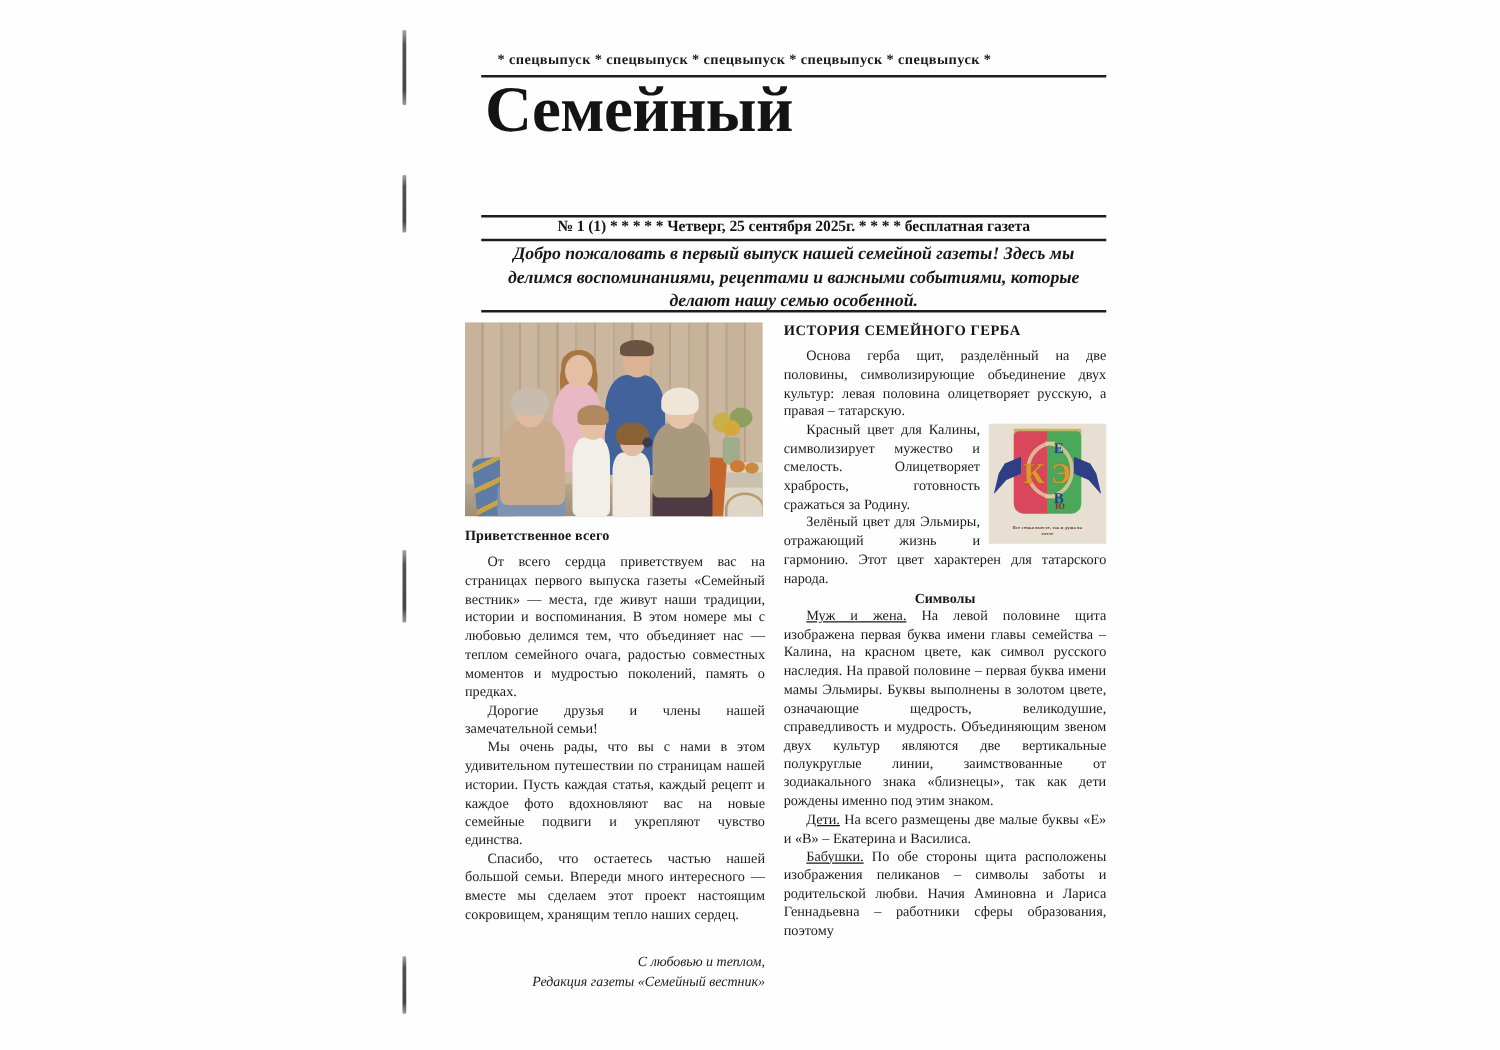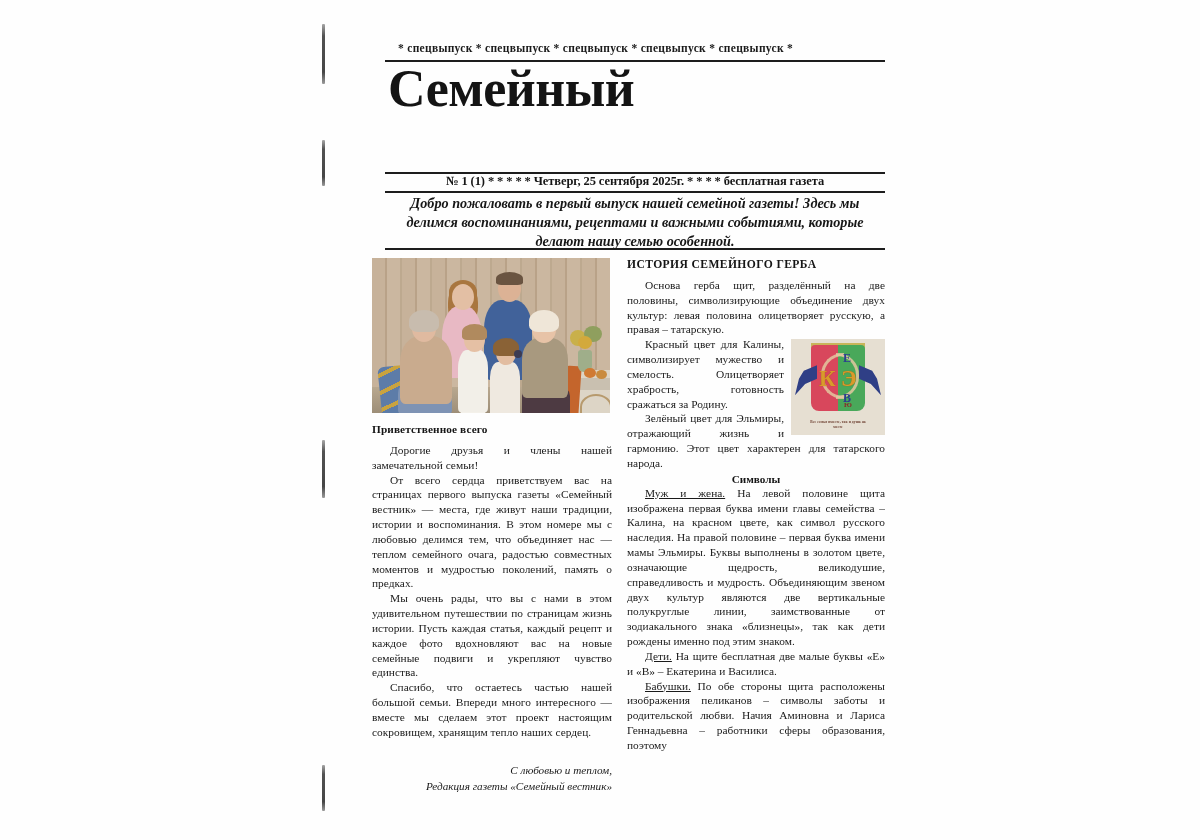--- a/index.html
+++ b/index.html
@@ -387,23 +387,23 @@
         <div class="f-g1-hair"></div>
 
         <div class="fig f-g2-body"></div>
         <div class="head f-g2-head"></div>
         <div class="f-g2-hair"></div>
         <div class="f-g2-bow"></div>
       </div>
 
       <div class="art-heading">Приветственное всего</div>
 
+      <p class="body">От всего сердца приветствуем вас на страницах первого выпуска газеты «Семейный вестник» — места, где живут наши традиции, истории и воспоминания. В этом номере мы с любовью делимся тем, что объединяет нас — теплом семейного очага, радостью совместных моментов и мудростью поколений, память о предках.</p>
       <p class="body">Дорогие друзья и члены нашей замечательной семьи!</p>
-      <p class="body">От всего сердца приветствуем вас на страницах первого выпуска газеты «Семейный вестник» — места, где живут наши традиции, истории и воспоминания. В этом номере мы с любовью делимся тем, что объединяет нас — теплом семейного очага, радостью совместных моментов и мудростью поколений, память о предках.</p>
-      <p class="body">Мы очень рады, что вы с нами в этом удивительном путешествии по страницам жизнь истории. Пусть каждая статья, каждый рецепт и каждое фото вдохновляют вас на новые семейные подвиги и укрепляют чувство единства.</p>
+      <p class="body">Мы очень рады, что вы с нами в этом удивительном путешествии по страницам нашей истории. Пусть каждая статья, каждый рецепт и каждое фото вдохновляют вас на новые семейные подвиги и укрепляют чувство единства.</p>
       <p class="body">Спасибо, что остаетесь частью нашей большой семьи. Впереди много интересного — вместе мы сделаем этот проект настоящим сокровищем, хранящим тепло наших сердец.</p>
 
       <div class="signoff">
         <div>С любовью и теплом,</div>
         <div>Редакция газеты «Семейный вестник»</div>
       </div>
     </div>
 
     <div class="col-right">
 
@@ -428,21 +428,21 @@
 
       <p class="body">Красный цвет для Калины, символизирует мужество и смелость. Олицетворяет храбрость, готовность сражаться за Родину.</p>
       <p class="body">Зелёный цвет для Эльмиры, отражающий жизнь и гармонию. Этот цвет характерен для татарского народа.</p>
 
       <div class="subhead">Символы</div>
 
       <p class="body">
         <span class="lead-term">Муж и жена.</span><span> На левой половине щита изображена первая буква имени главы семейства – Калина, на красном цвете, как символ русского наследия. На правой половине – первая буква имени мамы Эльмиры. Буквы выполнены в золотом цвете, означающие щедрость, великодушие, справедливость и мудрость. Объединяющим звеном двух культур являются две вертикальные полукруглые линии, заимствованные от зодиакального знака «близнецы», так как дети рождены именно под этим знаком.</span>
       </p>
       <p class="body">
-        <span class="lead-term">Дети.</span><span> На щите бесплатная две малые буквы «Е» и «В» – Екатерина и Василиса.</span>
+        <span class="lead-term">Дети.</span><span> На всего размещены две малые буквы «Е» и «В» – Екатерина и Василиса.</span>
       </p>
       <p class="body">
         <span class="lead-term">Бабушки.</span><span> По обе стороны щита расположены изображения пеликанов – символы заботы и родительской любви. Начия Аминовна и Лариса Геннадьевна – работники сферы образования, поэтому</span>
       </p>
     </div>
 
   </div>
 </div>
 
 </body></html>

